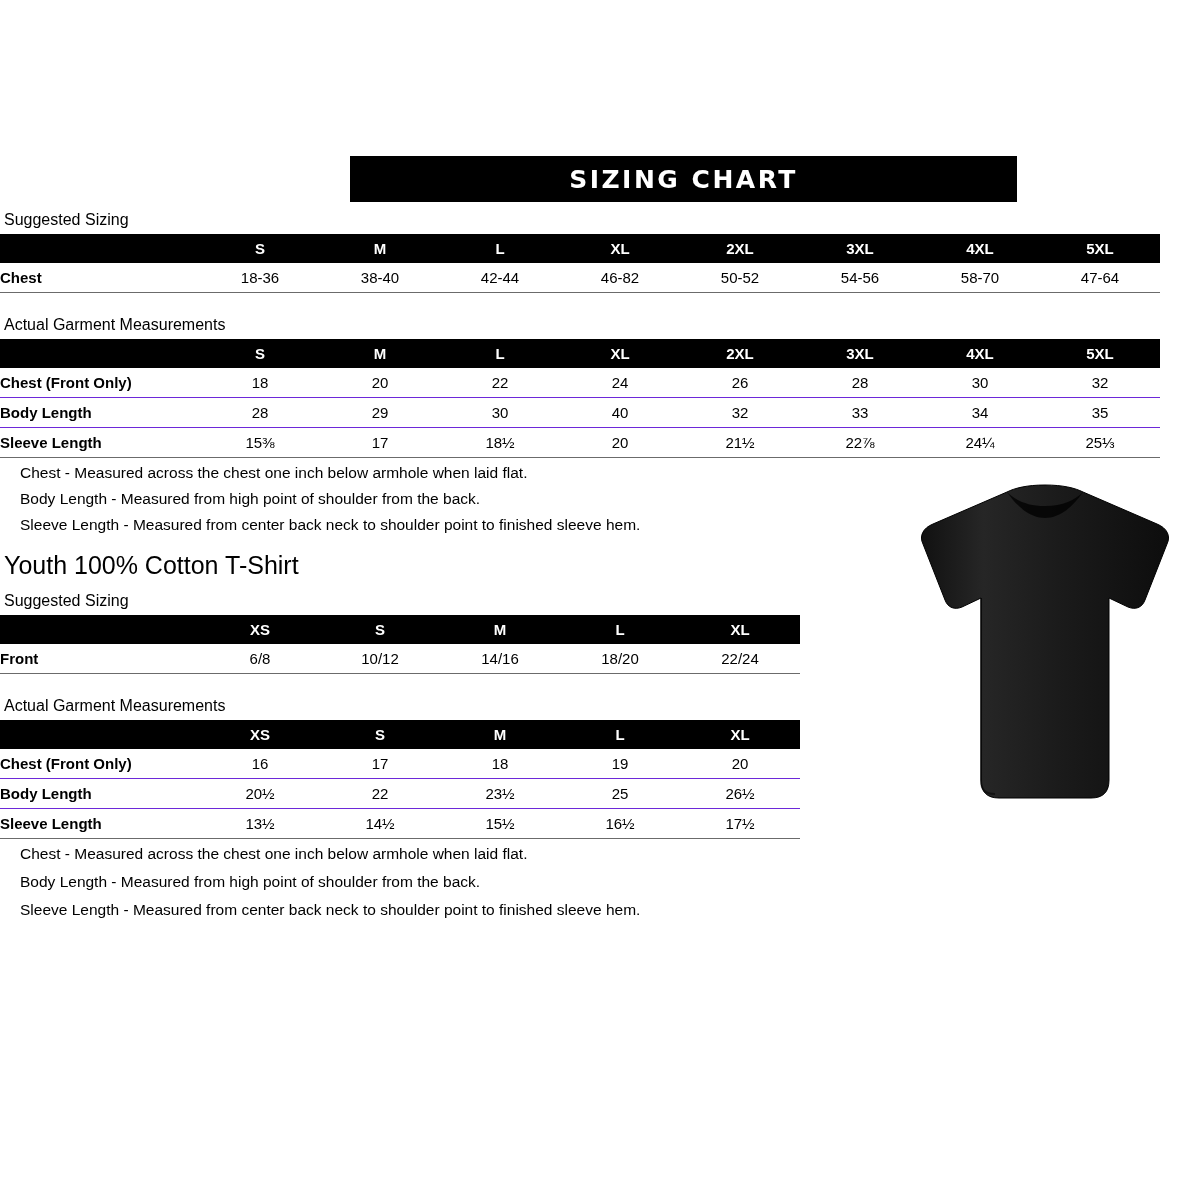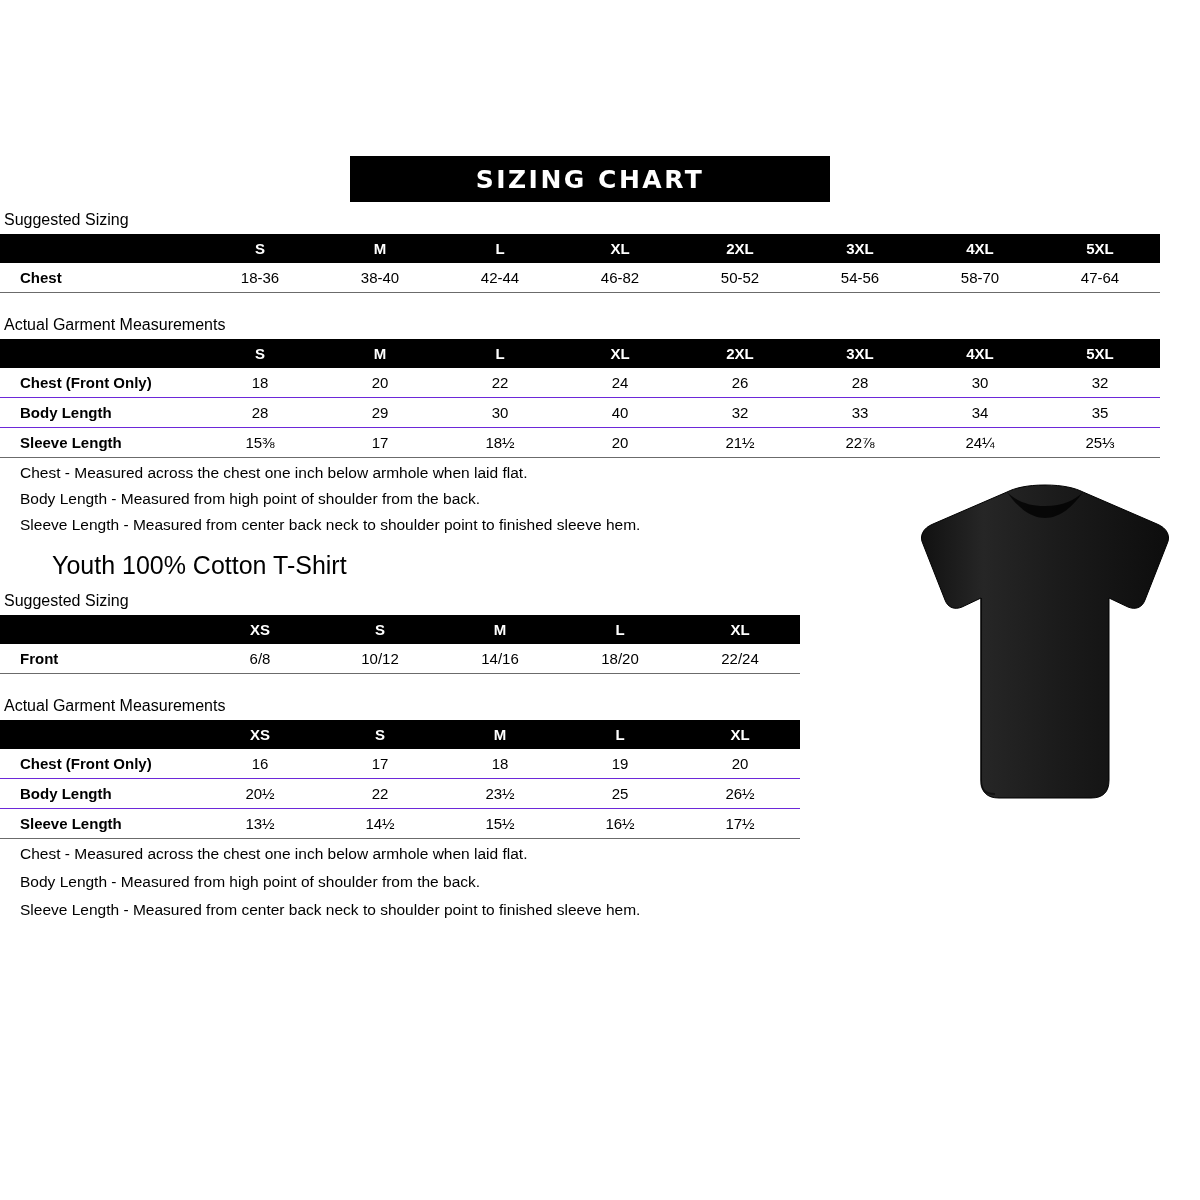--- a/index.html
+++ b/index.html
@@ -37,21 +37,21 @@
     top: 0px;
     font-size: 25px;
     font-weight: 400;
     letter-spacing: 0.2px;
     white-space: nowrap;
   }
   .sizing-banner {
     position: absolute;
     left: 340px;
     top: -4px;
-    width: 480px;
+    width: 667px;
     height: 46px;
     background: #000000;
     color: #ffffff;
     display: flex;
     align-items: center;
     justify-content: center;
   }
   .sizing-banner span {
     font-size: 25px;
     font-weight: bold;
@@ -96,40 +96,39 @@
   table.size-table tbody td {
     text-align: center;
     border-bottom: 1px solid #6d28d9;
   }
   table.size-table tbody tr:last-child td {
     border-bottom: 1px solid #6b6b6b;
   }
   table.size-table tbody td.label-col {
     text-align: left;
     font-weight: bold;
-    padding-left: 20px;
+    padding-left: 0;
   }
   table.size-table.no-rule tbody td {
     border-bottom: none;
   }
 
   
   .note {
     position: absolute;
     font-size: 15.5px;
     white-space: nowrap;
   }
 
   
   .sub-title {
     position: absolute;
     font-size: 25px;
     font-weight: 400;
     white-space: nowrap;
-    margin-left: 48px;
   }
 
   
   .shirt {
     position: absolute;
     left: 895px;
     top: 480px;
     width: 300px;
     height: 330px;
   }

